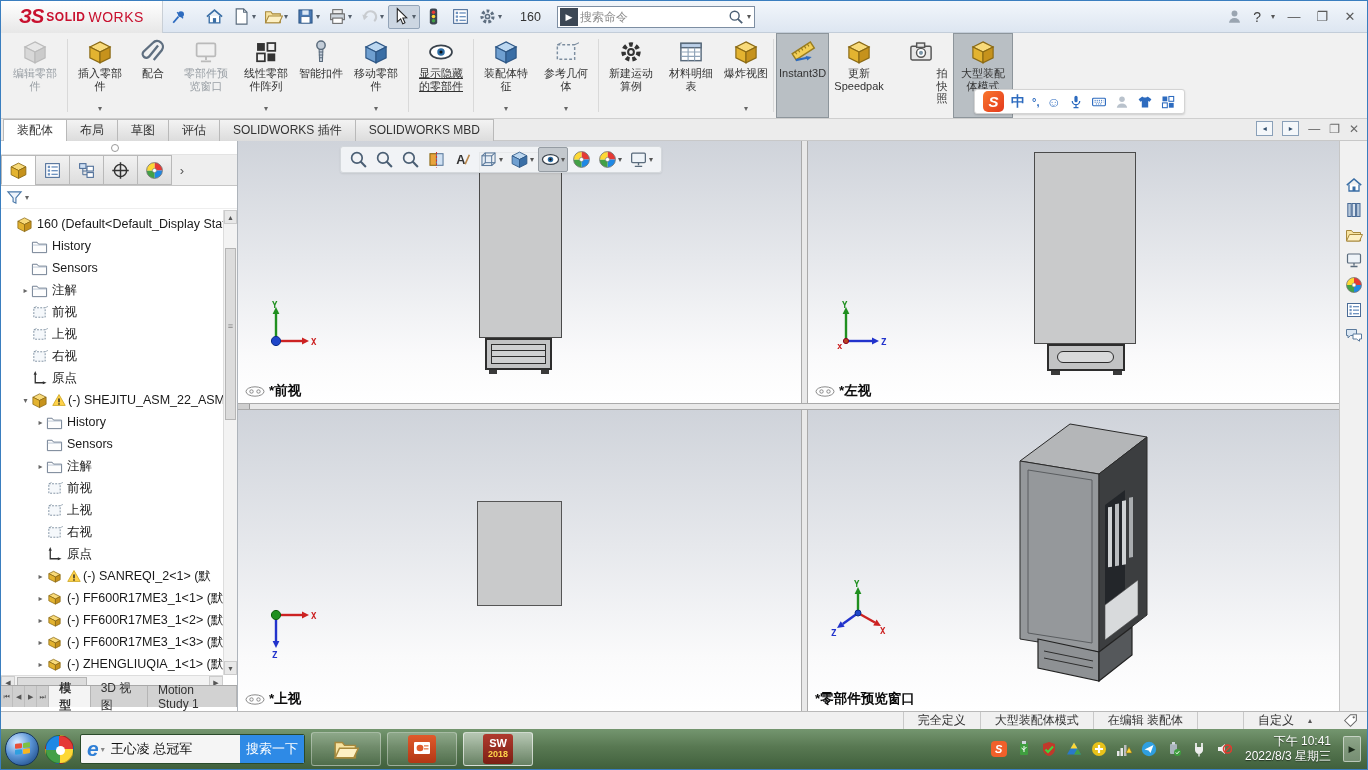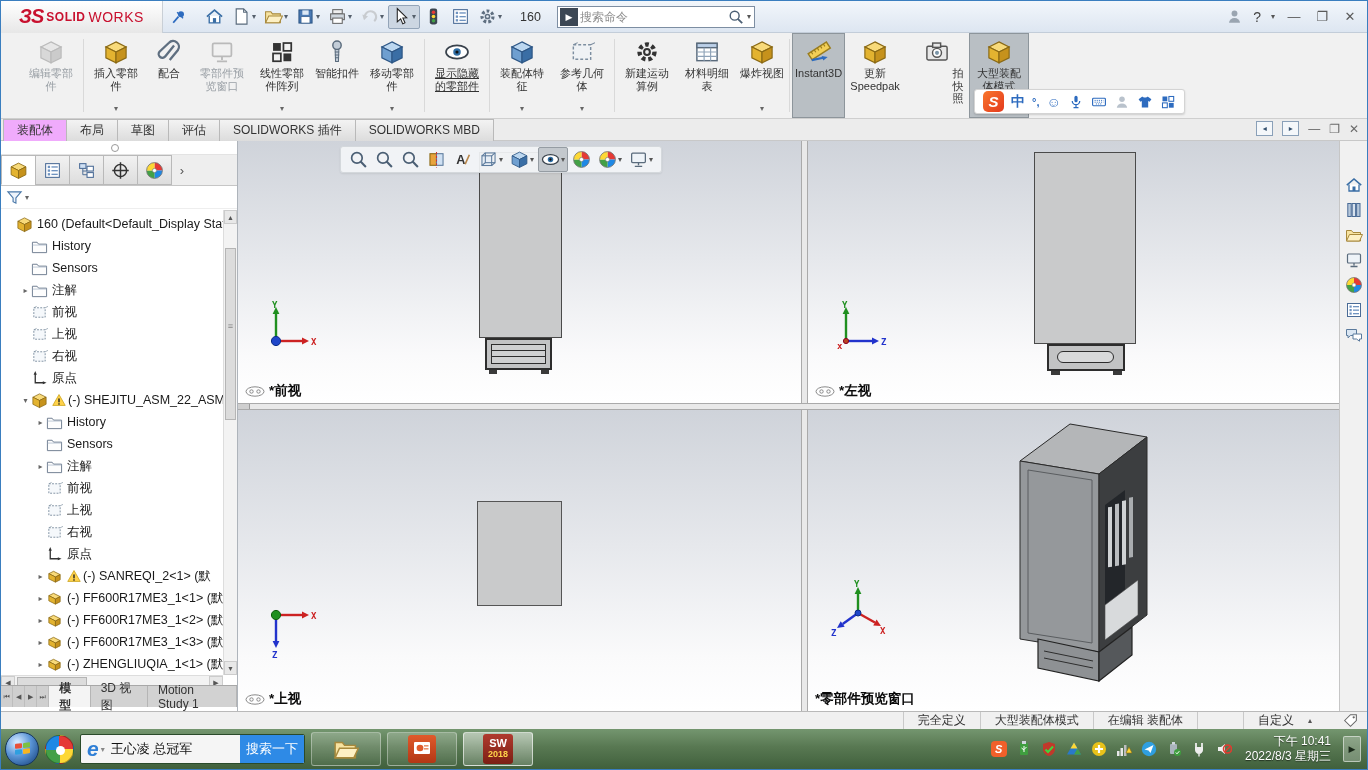--- a/index.html
+++ b/index.html
@@ -22,38 +22,38 @@
 .qat-btn .caret{font-size:8px;color:#55606c;margin-left:1px}
 .qat-btn.pressed{background:#ccd6e2;border-color:#93a4b8}
 #docnum{margin:0 12px 0 14px;font-size:12.5px;color:#333}
 #searchbox{display:flex;align-items:center;width:198px;height:22px;background:#fff;border:1px solid #7d8ea2;margin-left:4px}
 #searchbox .sbadge{width:18px;height:18px;background:#3c4754;color:#fff;font-size:9px;display:flex;align-items:center;justify-content:center;margin:0 2px}
 #searchbox input{flex:1;border:0;outline:0;font-size:12px;min-width:0;font-family:inherit;color:#333}
 #searchbox input::placeholder{color:#8e8e8e}
 #titlebar-right{display:flex;align-items:center;margin-left:auto;margin-right:8px;gap:10px}
 .win-glyph{color:#5a5a5a;font-size:13px;width:18px;text-align:center}
 
-#ribbon{position:absolute;left:0;top:32px;right:0;height:86px;background:#f1f1f1;border-bottom:1px solid #cfcfcf;display:flex;align-items:stretch;padding-left:20px}
+#ribbon{position:absolute;left:0;top:32px;right:0;height:86px;background:#f1f1f1;border-bottom:1px solid #cfcfcf;display:flex;align-items:stretch;padding-left:4px}
 .rb-btn{display:flex;flex-direction:column;align-items:center;padding:5px 2px 2px;min-width:46px;max-width:64px;font-size:11px;line-height:12.5px;text-align:center;color:#333;border:1px solid transparent}
 .rb-btn .ic{width:26px;height:26px;margin-bottom:2px}
 .rb-btn .caret{font-size:8px;color:#666;margin-top:auto}
 .rb-btn.pressed{background:#b9bfc4;border-color:#8d959b}
 .rb-btn.dis2{color:#9aa0a6}
 .rb-btn.dis2 .ic{filter:grayscale(1);opacity:.4}
 .rb-sep{width:1px;background:#d9d9d9;margin:6px 2px}
 
 #ime{position:absolute;left:973px;top:88px;height:25px;background:#fff;border:1px solid #d4d4d4;border-radius:3px;display:flex;align-items:center;gap:7px;padding:0 8px;box-shadow:0 1px 2px rgba(0,0,0,.15)}
 #ime .slogo{width:21px;height:21px;background:linear-gradient(135deg,#f9762c,#e4391d);border-radius:5px;color:#fff;font-weight:bold;font-style:italic;font-size:15px;display:flex;align-items:center;justify-content:center}
 #ime .imetxt{color:#2d6bbf;font-size:14px;font-weight:bold}
 #ime .ic{width:16px;height:16px}
 
 #tabrow{position:absolute;left:0;top:118px;right:0;height:22px;background:#ececec;border-bottom:1px solid #c8c8c8}
 #cmdtabs{display:flex;height:22px;padding-left:2px}
 .cmdtab{padding:0 13px;line-height:20px;font-size:12px;color:#333;background:linear-gradient(#f3f3f3,#dcdcdc);border:1px solid #b9b9b9;border-bottom:none;margin-right:-1px}
-.cmdtab.active{background:#f0abfc;position:relative;z-index:2}
+.cmdtab.active{background:#ffffff;position:relative;z-index:2}
 #doc-controls{position:absolute;right:8px;top:2px;display:flex;align-items:center;gap:9px}
 .doc-nav{width:17px;height:15px;border:1px solid #8aa0b8;background:#f4f7fa;color:#33506e;font-size:8px;display:flex;align-items:center;justify-content:center}
 .doc-glyph{color:#6a6a6a;font-size:12px}
 
 #main{position:absolute;left:0;top:140px;right:0;bottom:58px}
 
 #leftpanel{position:absolute;left:0;top:0;width:237px;bottom:0;background:#fff;border-right:1px solid #aeb4bb}
 #panel-handle{height:14px;position:relative;border-bottom:1px solid #e3e3e3}
 #panel-handle .dotc{position:absolute;left:110px;top:3px;width:8px;height:8px;border:1px solid #9a9a9a;border-radius:50%}
 #paneltabs{height:31px;display:flex;align-items:stretch;border-bottom:1px solid #c6c6c6;background:#eee}

